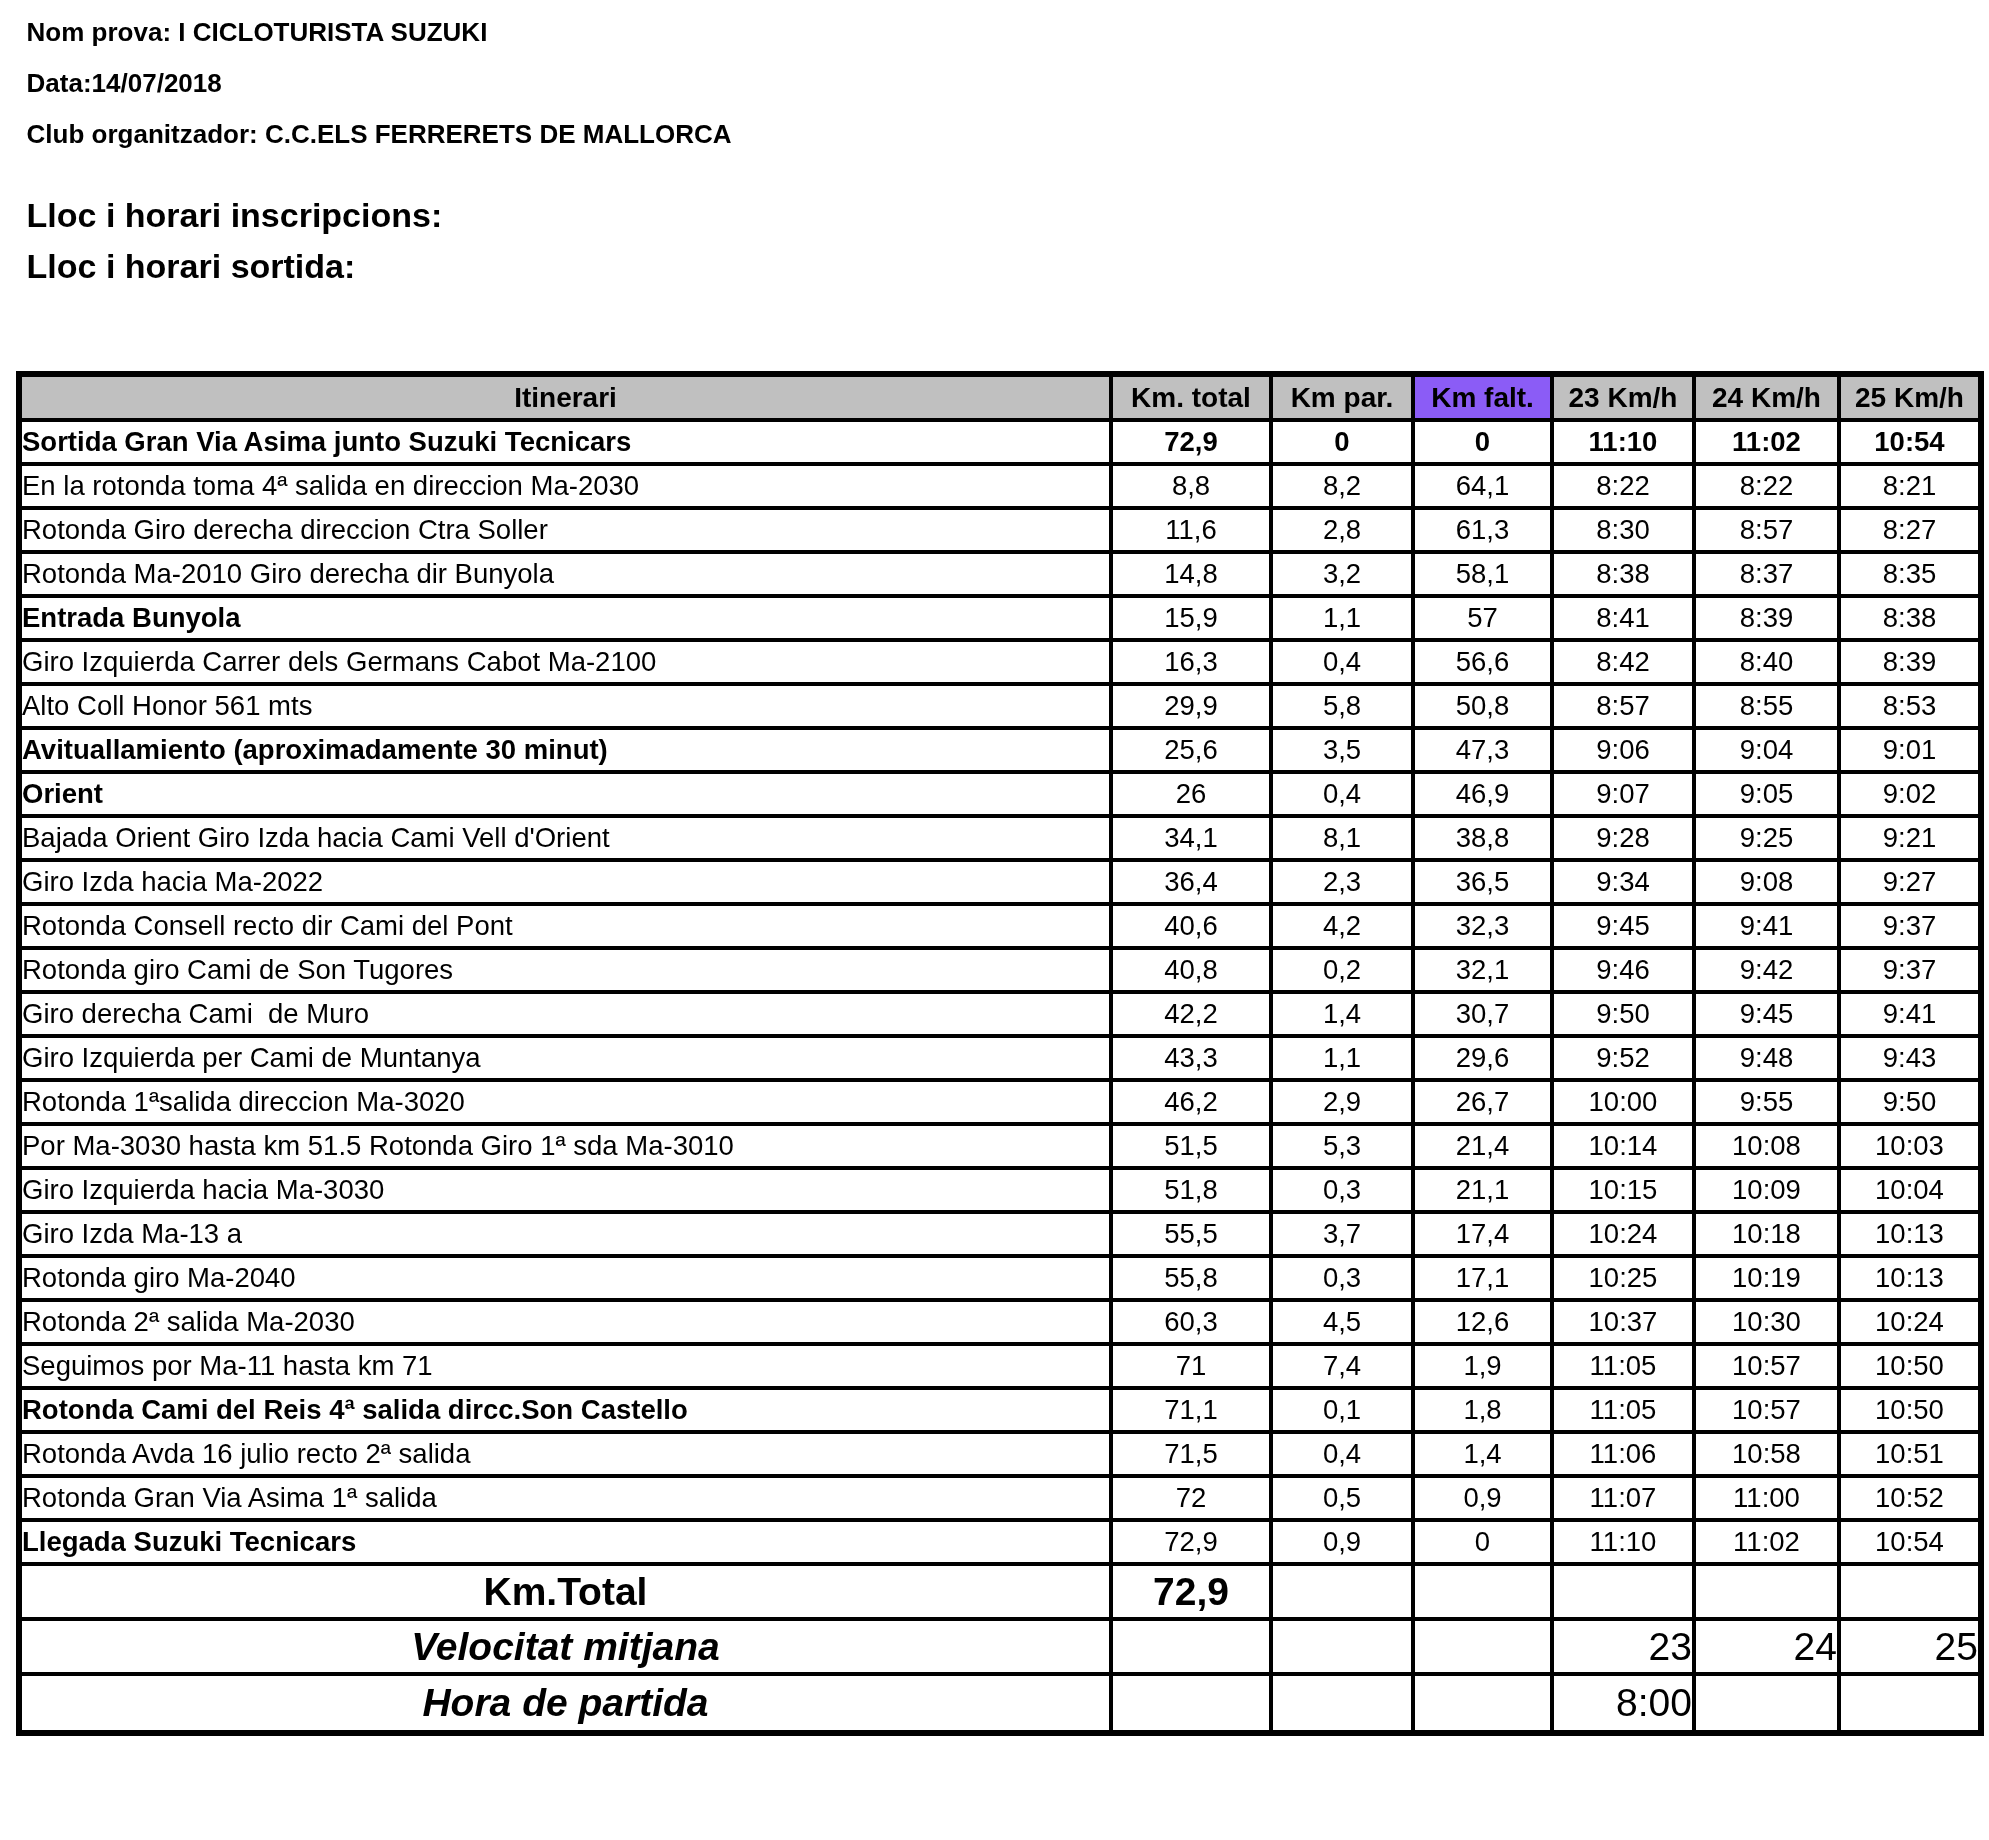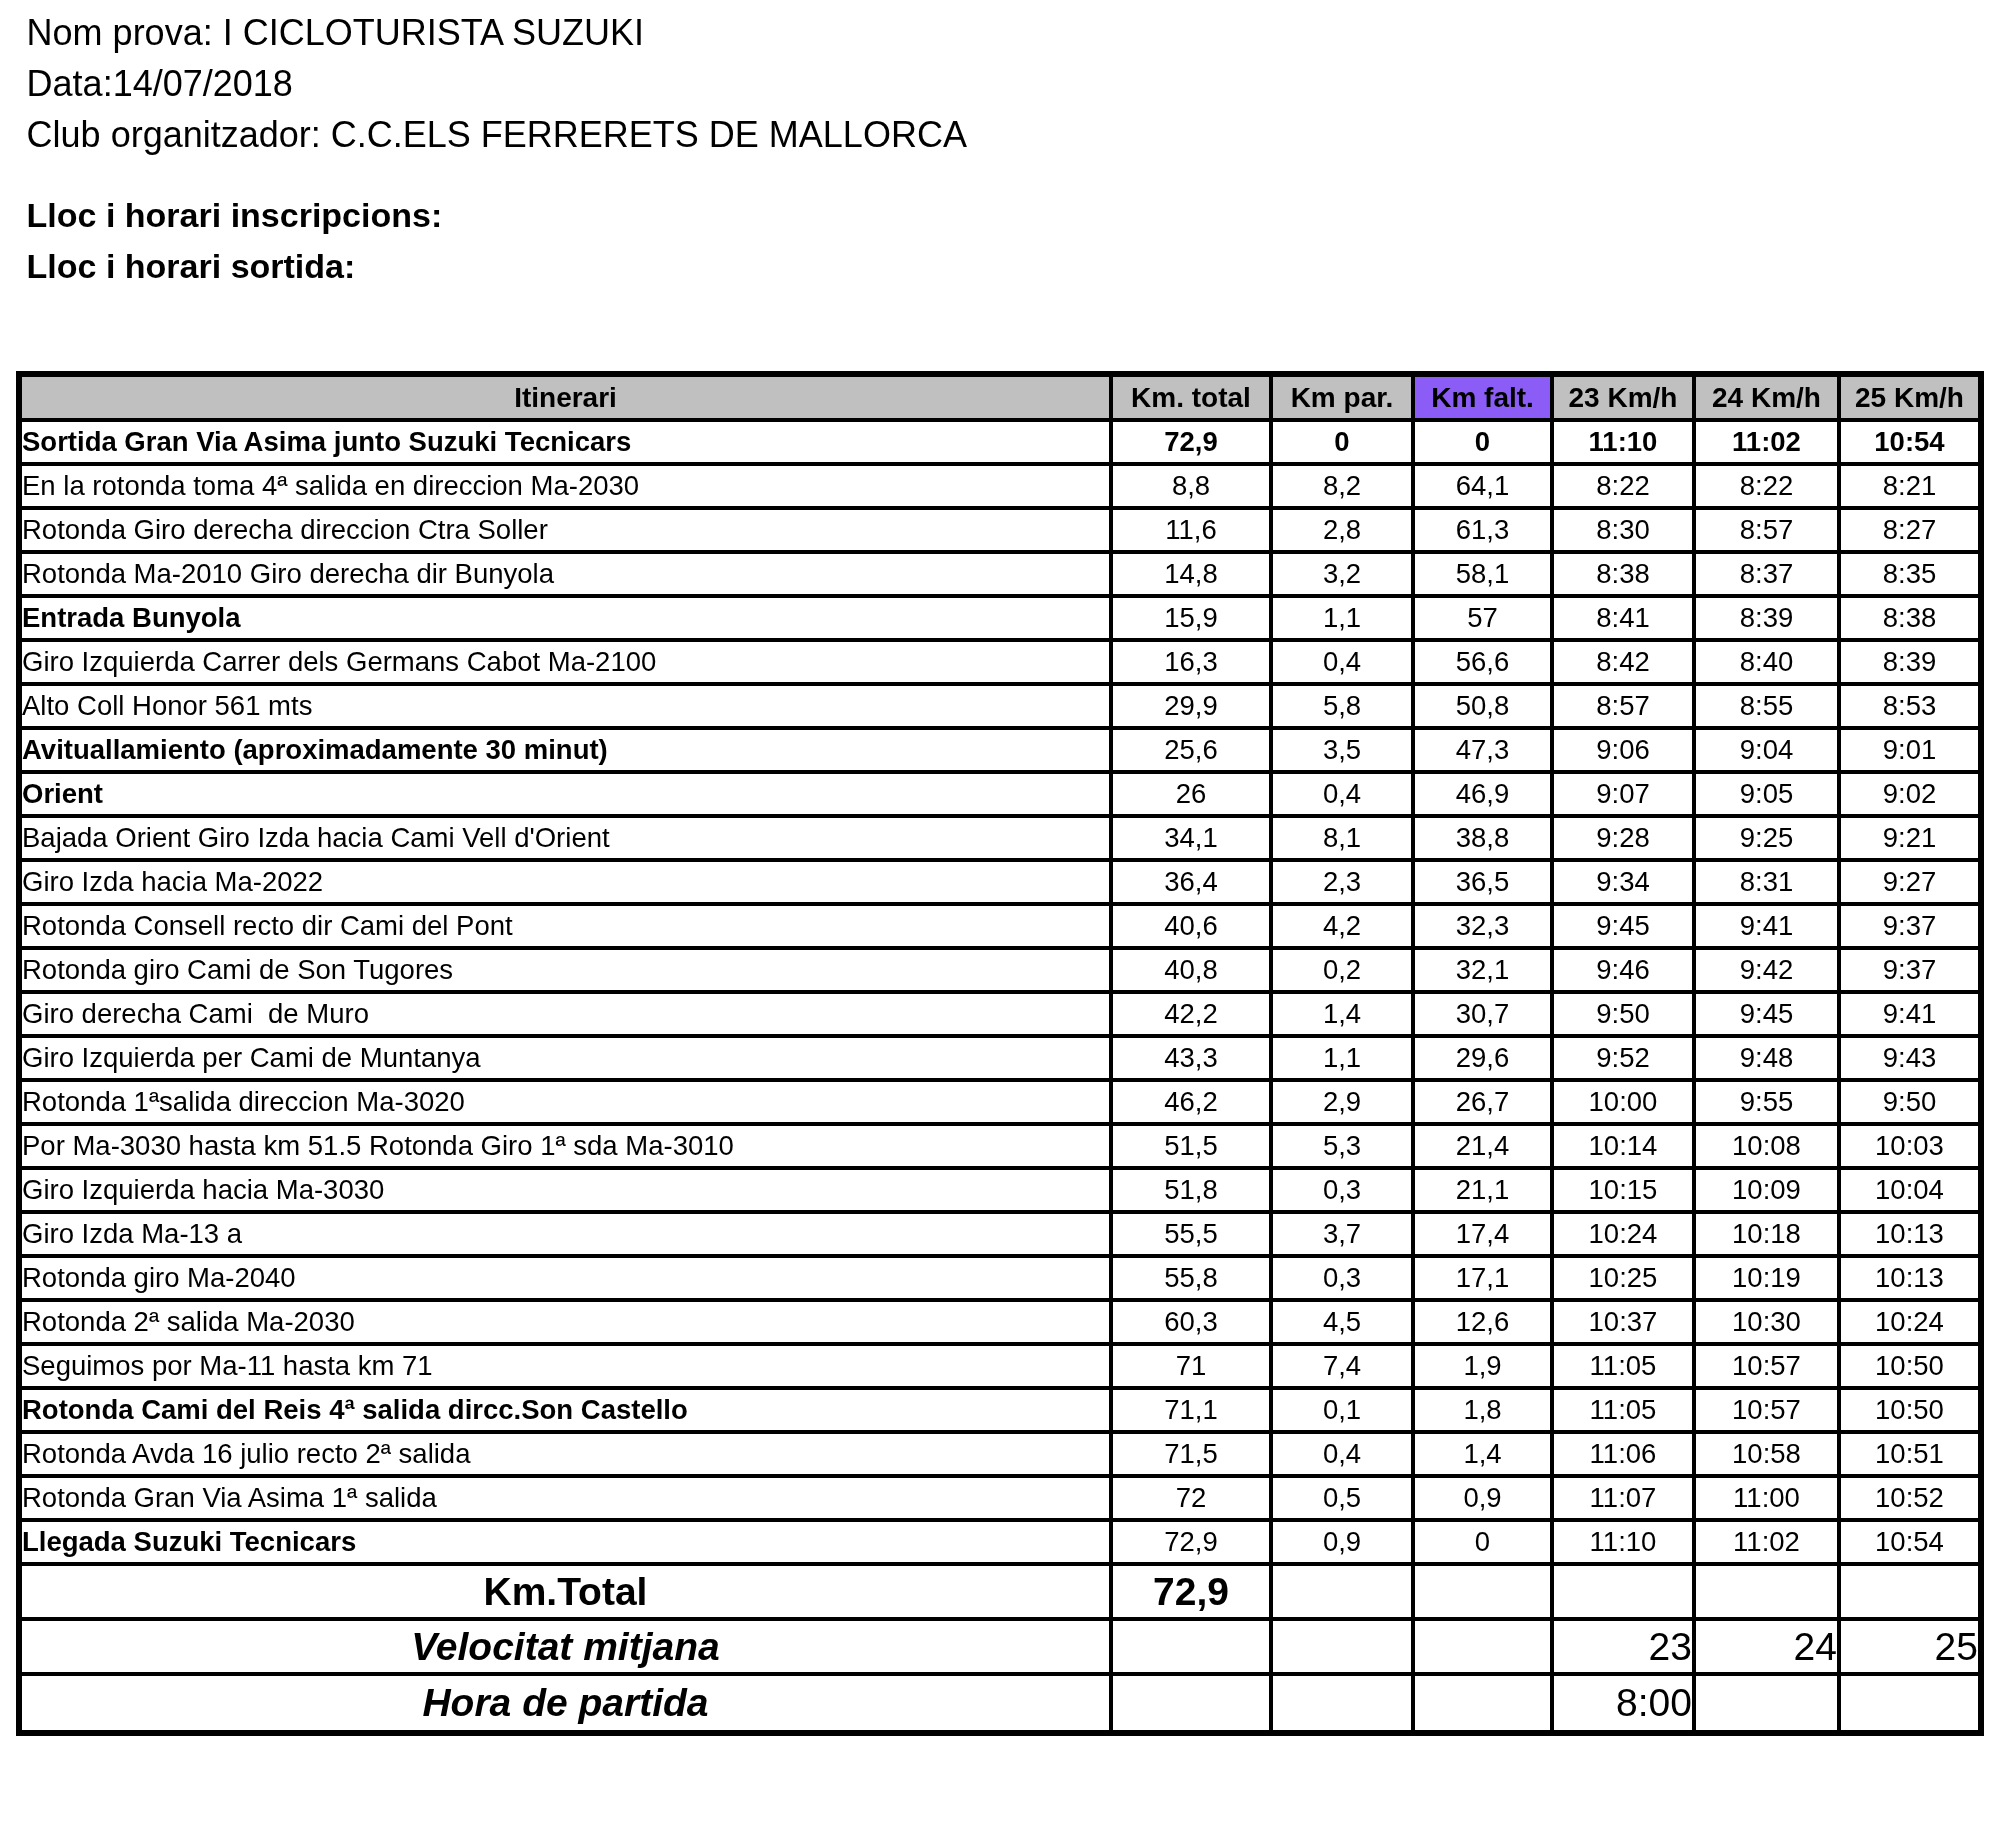--- a/index.html
+++ b/index.html
@@ -2,21 +2,21 @@
 <html style="font-size:14px"><head>
 <meta charset="utf-8">
 <style>
   html,body{margin:0;padding:0;background:#fff;color:#000;}
   body{
     width:1990px;height:1841px;position:relative;
     font-family:"Liberation Sans",sans-serif;
     -webkit-font-smoothing:antialiased;
   }
   .doc-header{position:absolute;left:26.6px;top:7px;}
-  .doc-header .line{font-size:36px;font-weight:normal;line-height:51px;white-space:pre;}
+  .doc-header .line{font-size:26px;font-weight:bold;line-height:51px;white-space:pre;}
   .doc-info{position:absolute;left:26.6px;top:190px;}
   .doc-info .line{font-size:34px;font-weight:bold;line-height:51px;white-space:pre;}
 
   table.route{
     position:absolute;left:16px;top:371px;
     width:1961px;
     border-collapse:collapse;table-layout:fixed;
     border:6.2px solid #000;
   }
   table.route th,table.route td{
@@ -168,21 +168,21 @@
         <td class="num">9:28</td>
         <td class="num">9:25</td>
         <td class="num">9:21</td>
       </tr>
       <tr class="drow">
         <td class="itin">Giro Izda hacia Ma-2022</td>
         <td class="num">36,4</td>
         <td class="num">2,3</td>
         <td class="num">36,5</td>
         <td class="num">9:34</td>
-        <td class="num">8:31</td>
+        <td class="num">9:08</td>
         <td class="num">9:27</td>
       </tr>
       <tr class="drow">
         <td class="itin">Rotonda Consell recto dir Cami del Pont</td>
         <td class="num">40,6</td>
         <td class="num">4,2</td>
         <td class="num">32,3</td>
         <td class="num">9:45</td>
         <td class="num">9:41</td>
         <td class="num">9:37</td>

